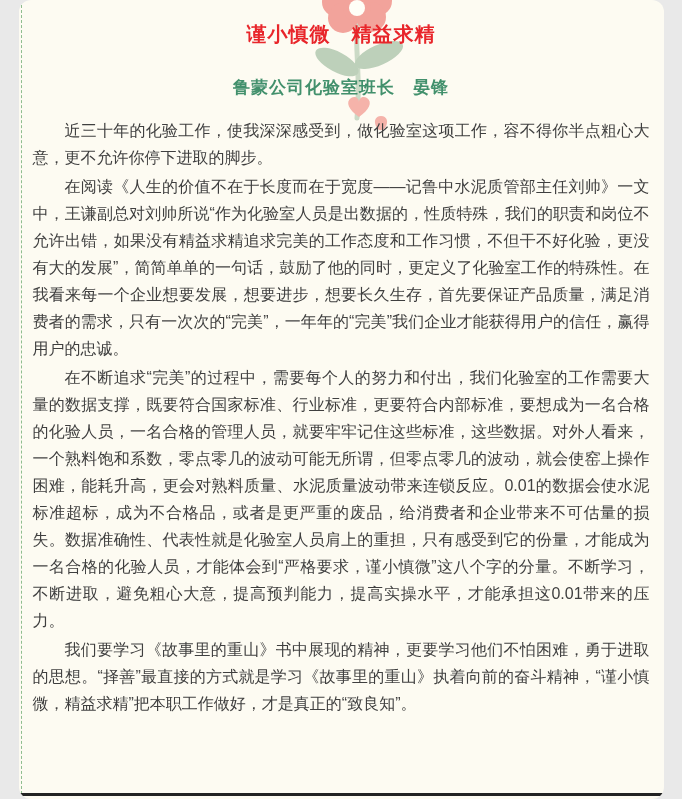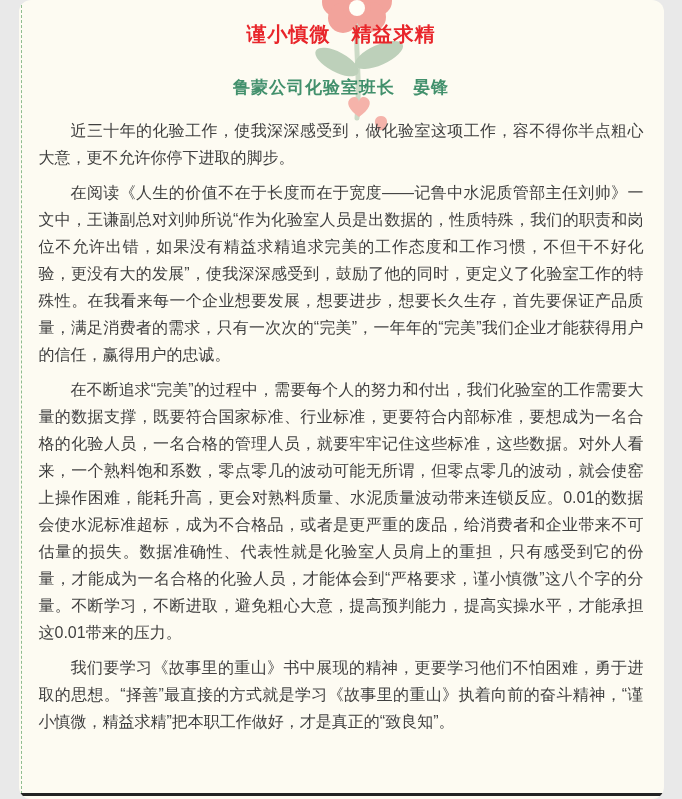--- a/index.html
+++ b/index.html
@@ -61,21 +61,21 @@
   }
   .doc-body{
     margin-top:18px;
     font-size:16px;
     line-height:27px;
     color:var(--body-color);
     text-align:justify;
   }
   .doc-body p{
     text-indent:2em;
-    margin:8px;
+    margin:2px;
   }
   .bottom-rule{
     position:absolute;
     left:0;right:0;bottom:3px;
     height:3px;
     background:var(--bottom-rule);
     z-index:4;
   }
 </style>
 </head>
@@ -106,20 +106,20 @@
     <path fill="var(--flower-pink-light)" d="M52 117 C 42 110, 38 102, 44 98 C 48 95.5, 52 98, 52 102 C 52 98, 56 95.5, 60 98 C 66 102, 62 110, 52 117 Z"></path>
 
     <path fill="var(--flower-pink-light)" d="M70 128 C 66 122, 68 116, 74 116 C 80 116, 82 122, 78 128 C 76 131, 72 131, 70 128 Z"></path>
   </svg>
 
   <div class="content">
     <h1 class="doc-title">谨小慎微　精益求精</h1>
     <div class="doc-byline">鲁蒙公司化验室班长　晏锋</div>
     <div class="doc-body">
       <p>近三十年的化验工作，使我深深感受到，做化验室这项工作，容不得你半点粗心大意，更不允许你停下进取的脚步。</p>
-      <p>在阅读《人生的价值不在于长度而在于宽度——记鲁中水泥质管部主任刘帅》一文中，王谦副总对刘帅所说“作为化验室人员是出数据的，性质特殊，我们的职责和岗位不允许出错，如果没有精益求精追求完美的工作态度和工作习惯，不但干不好化验，更没有大的发展”，使我深深感受到，鼓励了他的同时，更定义了化验室工作的特殊性。在我看来每一个企业想要发展，想要进步，想要长久生存，首先要保证产品质量，满足消费者的需求，只有一次次的“完美”，一年年的“完美”我们企业才能获得用户的信任，赢得用户的忠诚。</p>
+      <p>在阅读《人生的价值不在于长度而在于宽度——记鲁中水泥质管部主任刘帅》一文中，王谦副总对刘帅所说“作为化验室人员是出数据的，性质特殊，我们的职责和岗位不允许出错，如果没有精益求精追求完美的工作态度和工作习惯，不但干不好化验，更没有大的发展”，简简单单的一句话，鼓励了他的同时，更定义了化验室工作的特殊性。在我看来每一个企业想要发展，想要进步，想要长久生存，首先要保证产品质量，满足消费者的需求，只有一次次的“完美”，一年年的“完美”我们企业才能获得用户的信任，赢得用户的忠诚。</p>
       <p>在不断追求“完美”的过程中，需要每个人的努力和付出，我们化验室的工作需要大量的数据支撑，既要符合国家标准、行业标准，更要符合内部标准，要想成为一名合格的化验人员，一名合格的管理人员，就要牢牢记住这些标准，这些数据。对外人看来，一个熟料饱和系数，零点零几的波动可能无所谓，但零点零几的波动，就会使窑上操作困难，能耗升高，更会对熟料质量、水泥质量波动带来连锁反应。0.01的数据会使水泥标准超标，成为不合格品，或者是更严重的废品，给消费者和企业带来不可估量的损失。数据准确性、代表性就是化验室人员肩上的重担，只有感受到它的份量，才能成为一名合格的化验人员，才能体会到“严格要求，谨小慎微”这八个字的分量。不断学习，不断进取，避免粗心大意，提高预判能力，提高实操水平，才能承担这0.01带来的压力。</p>
       <p>我们要学习《故事里的重山》书中展现的精神，更要学习他们不怕困难，勇于进取的思想。“择善”最直接的方式就是学习《故事里的重山》执着向前的奋斗精神，“谨小慎微，精益求精”把本职工作做好，才是真正的“致良知”。</p>
     </div>
   </div>
 
   <div class="bottom-rule"></div>
 </div>
 
 </body></html>

